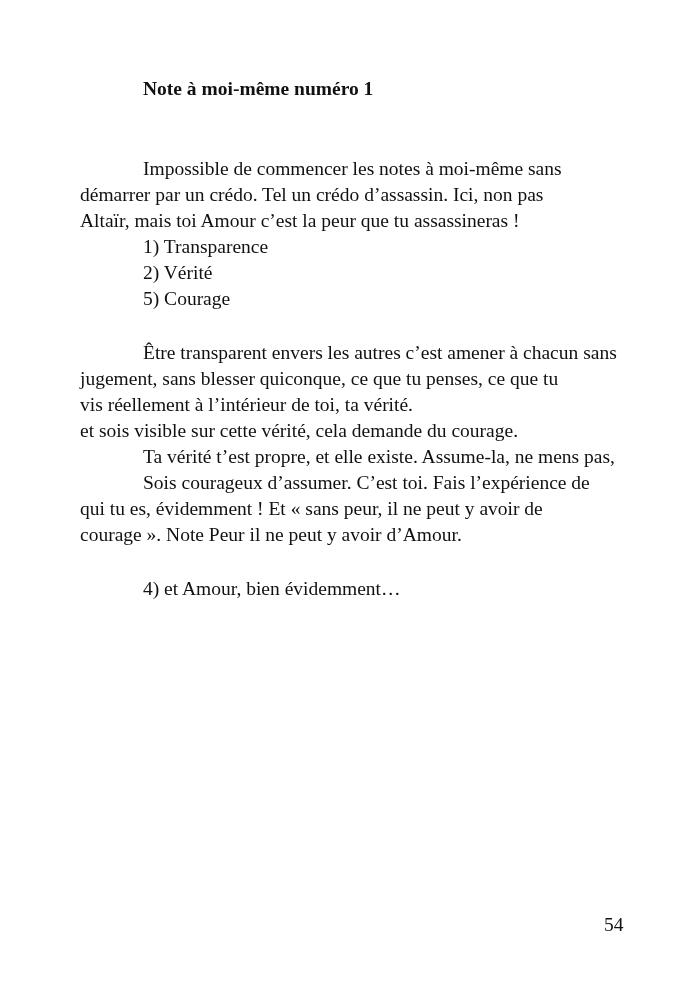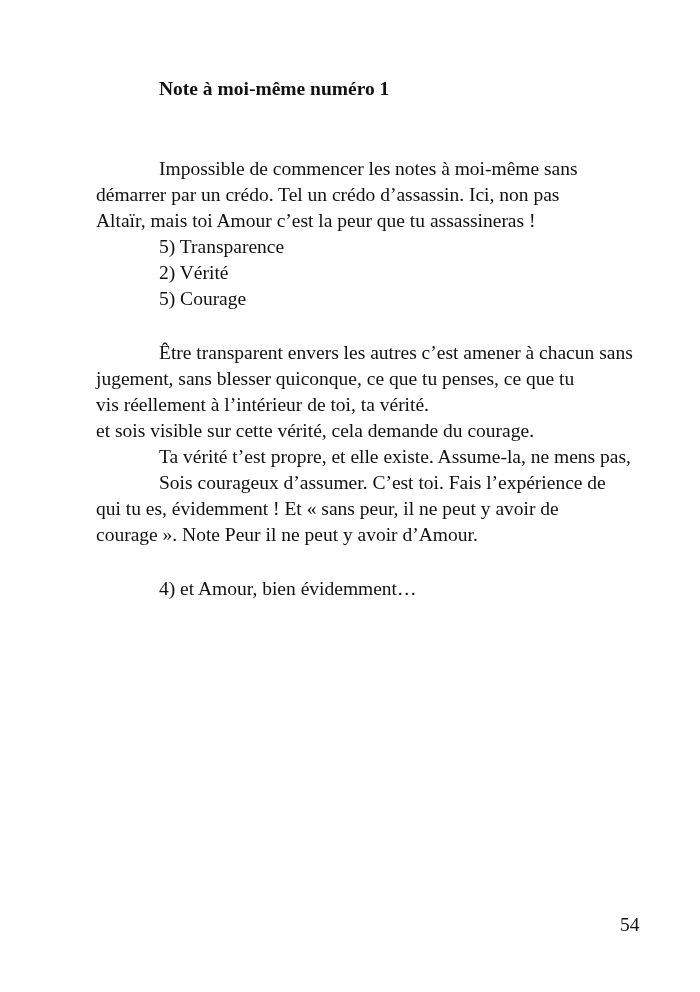--- a/index.html
+++ b/index.html
@@ -10,21 +10,21 @@
     body {
       width: 700px;
       height: 992px;
       position: relative;
       overflow: hidden;
       font-family: "Liberation Serif", "DejaVu Serif", serif;
       color: #111111;
     }
     .page {
       position: absolute;
-      left: 16px; top: 0;
+      left: 0; top: 0;
       width: 593px;
       height: 992px;
       background: #ffffff;
     }
     .text-block {
       position: absolute;
       left: 80px;
       width: 570px;
       font-size: 19.5px;
       line-height: 26px;
@@ -72,21 +72,21 @@
 
   <div class="text-block" style="top:130px;">
 
     <div>
       <span class="line indent">Impossible de commencer les notes à moi-même sans</span>
       <span class="line">démarrer par un crédo. Tel un crédo d’assassin. Ici, non pas</span>
       <span class="line">Altaïr, mais toi Amour c’est la peur que tu assassineras !</span>
     </div>
 
     <div>
-      <span class="list-item">5) Transparence</span>
+      <span class="list-item">1) Transparence</span>
       <span class="list-item">2) Vérité</span>
       <span class="list-item">5) Courage</span>
     </div>
 
     <span class="gap"></span>
 
     <div>
       <span class="line indent">Être transparent envers les autres c’est amener à chacun sans</span>
       <span class="line">jugement, sans blesser quiconque, ce que tu penses, ce que tu</span>
       <span class="line">vis réellement à l’intérieur de toi, ta vérité.</span>

